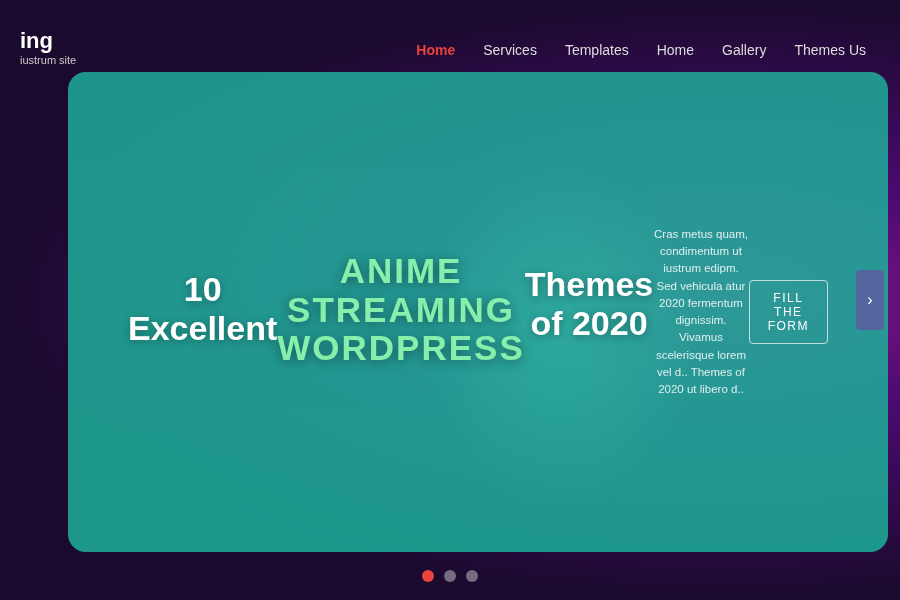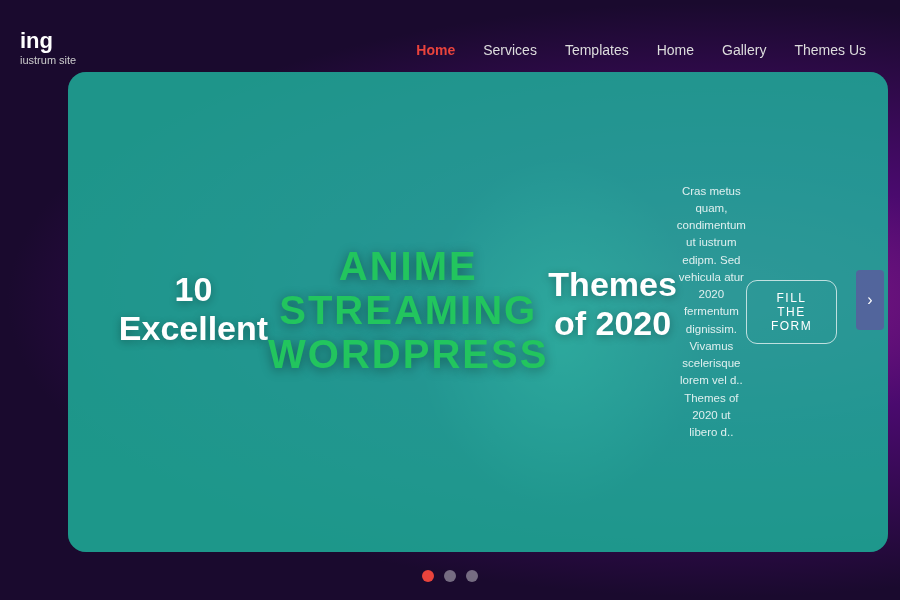--- a/index.html
+++ b/index.html
@@ -126,23 +126,23 @@
 
     .headline-top {
       font-size: 34px;
       font-weight: 700;
       color: #fff;
       margin-bottom: 6px;
       text-shadow: 0 2px 8px rgba(0,0,0,0.3);
     }
 
     .headline-main {
-      font-size: 40px;
+      font-size: 35px;
       font-weight: 900;
-      color: #22c55e;
+      color: #86efac;
       text-transform: uppercase;
       letter-spacing: 2px;
       line-height: 1.1;
       margin-bottom: 4px;
       text-shadow: 0 2px 12px rgba(0,0,0,0.4);
     }
 
     .headline-bottom {
       font-size: 34px;
       font-weight: 700;
@@ -155,26 +155,26 @@
       font-size: 11.5px;
       color: rgba(255,255,255,0.85);
       line-height: 1.5;
       max-width: 620px;
     }
 
     .cta-button {
       background: transparent;
       border: 1.5px solid rgba(255,255,255,0.7);
       color: #fff;
-      padding: 10px 24px;
+      padding: 10px 18px;
       font-size: 12px;
       letter-spacing: 1.5px;
       text-transform: uppercase;
       cursor: pointer;
-      border-radius: 11px;
+      border-radius: 4px;
     }
 
     
     .pagination {
       position: absolute;
       bottom: 18px;
       left: 50%;
       transform: translateX(-50%);
       display: flex;
       gap: 10px;

